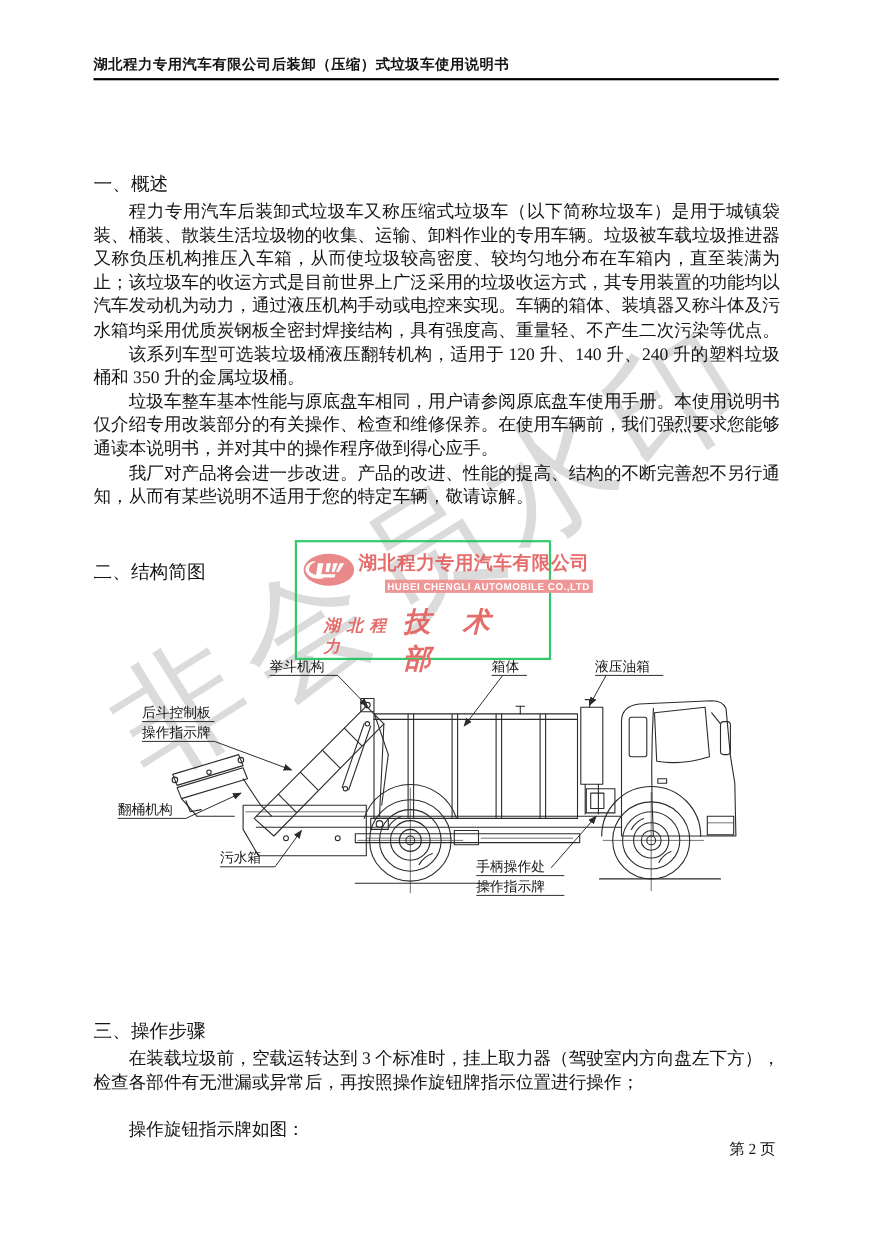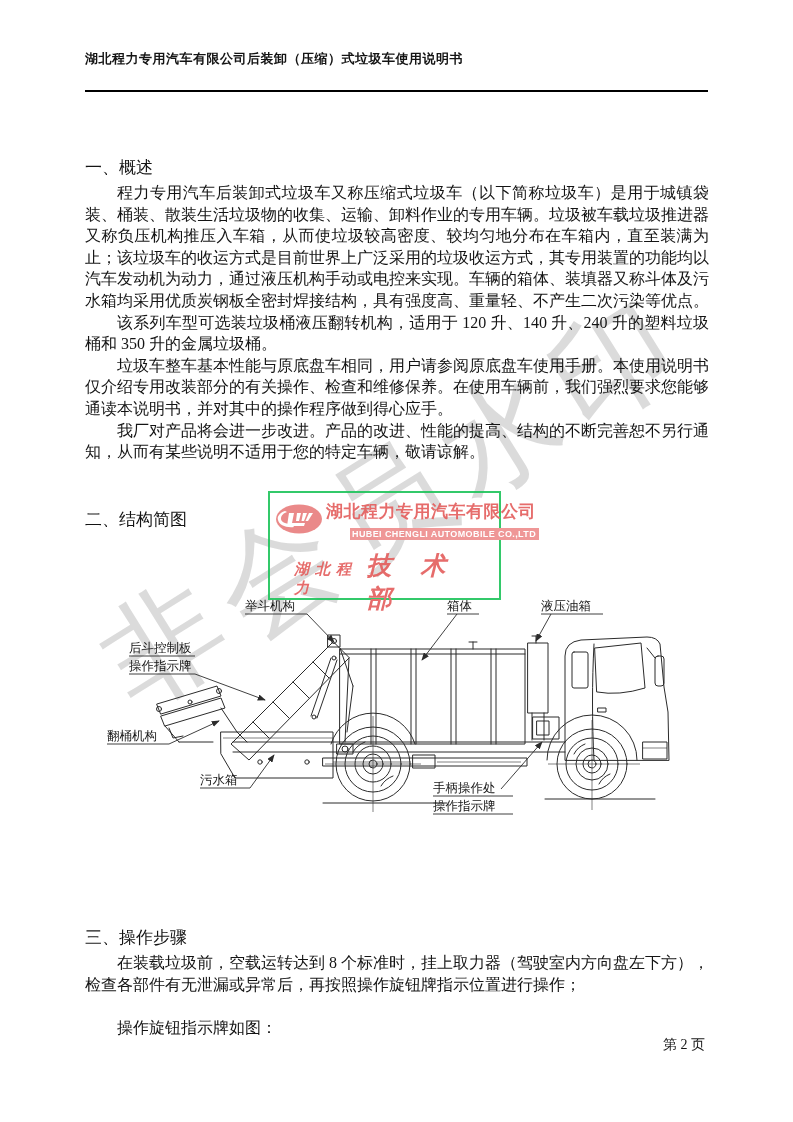--- a/index.html
+++ b/index.html
@@ -11,21 +11,21 @@
   .watermark {
     position:absolute; left:95px; top:568px; width:760px;
     transform:rotate(-32deg); transform-origin:60px 60px;
     font-family:"Liberation Sans","DejaVu Sans",sans-serif;
     font-size:118px; letter-spacing:14px; white-space:nowrap;
     color:rgba(160,160,160,0.38); z-index:0; pointer-events:none;
   }
   .doc-header {
     position:absolute; left:85px; right:85px; top:50px; z-index:1;
     font-size:13px; font-weight:bold; letter-spacing:0.5px;
-    padding-bottom:22px; border-bottom:2px solid #000;
+    padding-bottom:3px; border-bottom:2px solid #000;
   }
   .doc-title {
     position:absolute; left:0; right:0; top:99px; z-index:1;
     text-align:center; font-size:27px; font-weight:bold; letter-spacing:1px;
     font-family:"Liberation Sans","DejaVu Sans",sans-serif;
   }
   .sec { position:absolute; left:85px; width:624px; z-index:1; }
   .sec h2 {
     margin:0 0 3px 0; font-size:17px; font-weight:normal;
     font-family:"Liberation Sans","DejaVu Sans",sans-serif;
@@ -259,19 +259,19 @@
         <line class="leader" x1="338" y1="204" x2="418" y2="204"></line>
         <text class="dlabel" x="338" y="218">操作指示牌</text>
         <line class="leader" x1="338" y1="222" x2="418" y2="222"></line>
         <line class="leader" x1="406" y1="197" x2="447" y2="150" marker-end="url(#arr)"></line>
       </g>
     </svg>
   </div>
 
   <div class="sec sec3">
     <h2>三、操作步骤</h2>
-    <p>在装载垃圾前，空载运转达到 8 个标准时，挂上取力器（驾驶室内方向盘左下方），检查各部件有无泄漏或异常后，再按照操作旋钮牌指示位置进行操作；</p>
+    <p>在装载垃圾前，空载运转达到 3 个标准时，挂上取力器（驾驶室内方向盘左下方），检查各部件有无泄漏或异常后，再按照操作旋钮牌指示位置进行操作；</p>
     <p class="lead2">操作旋钮指示牌如图：</p>
   </div>
 
   <div class="doc-footer">第 2 页</div>
 
 </div>
 
 </body></html>

